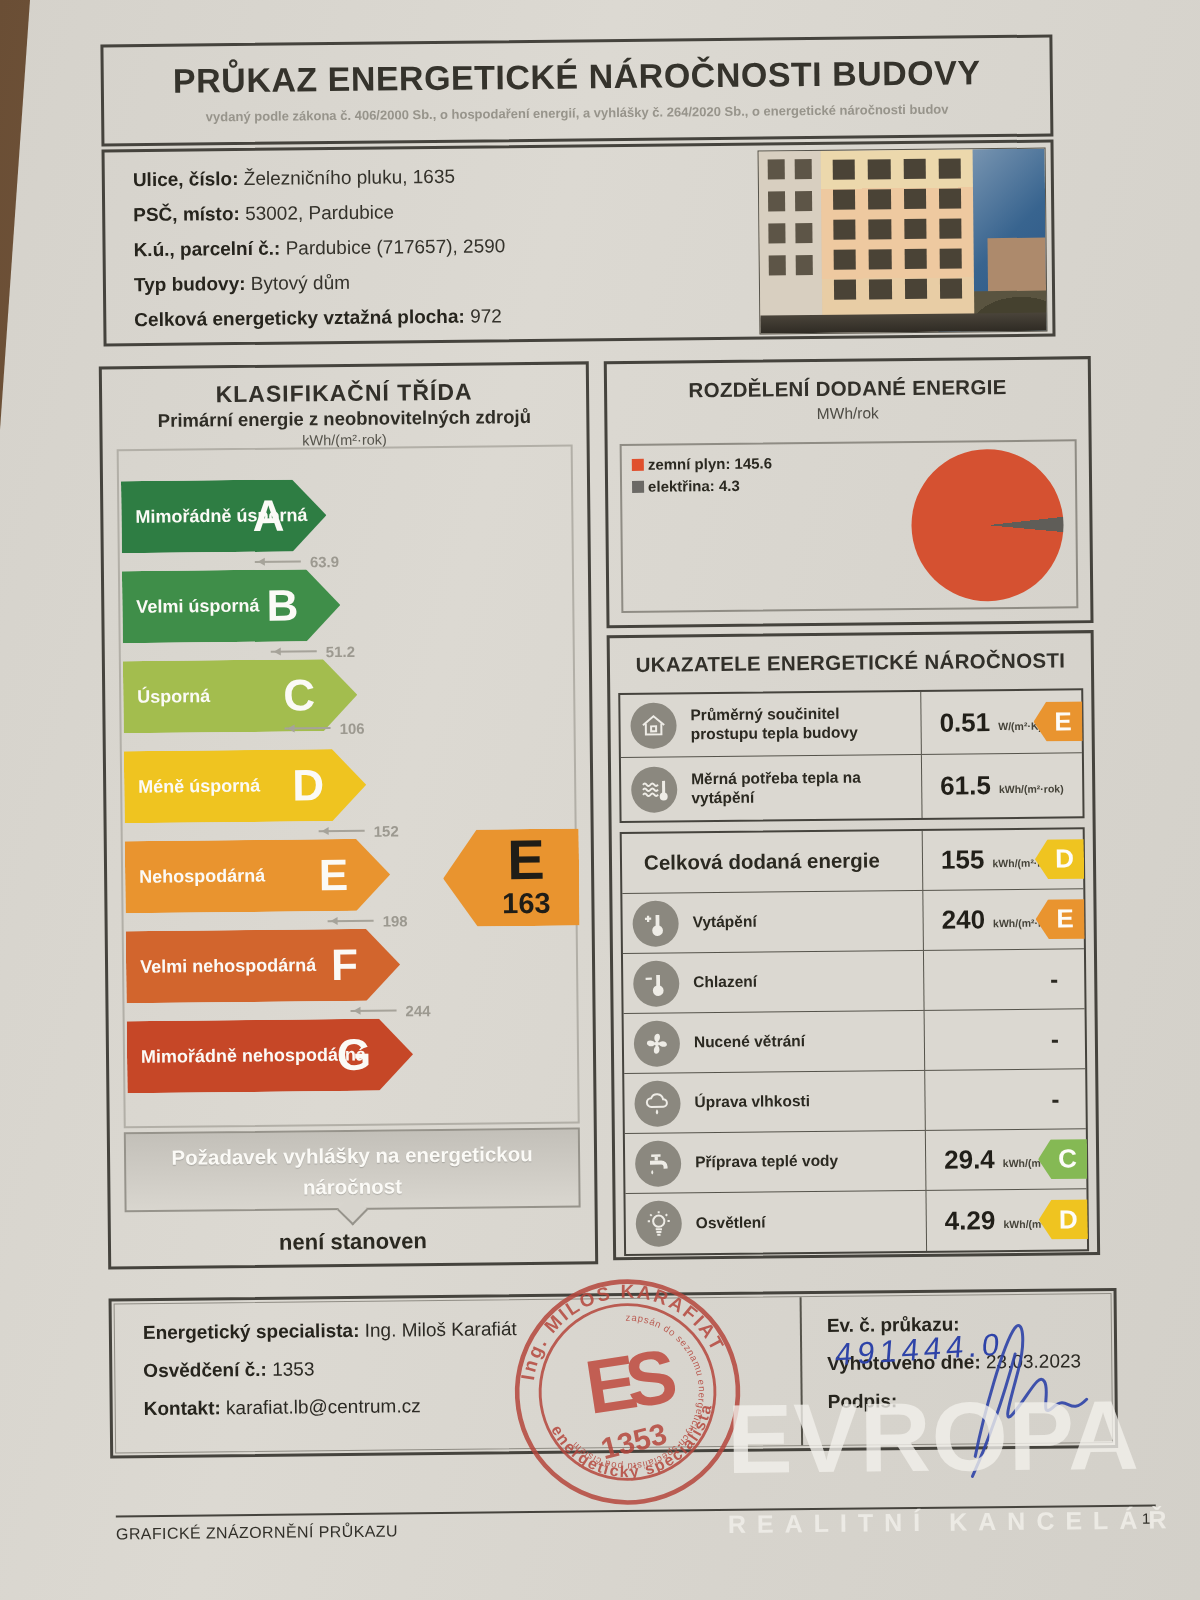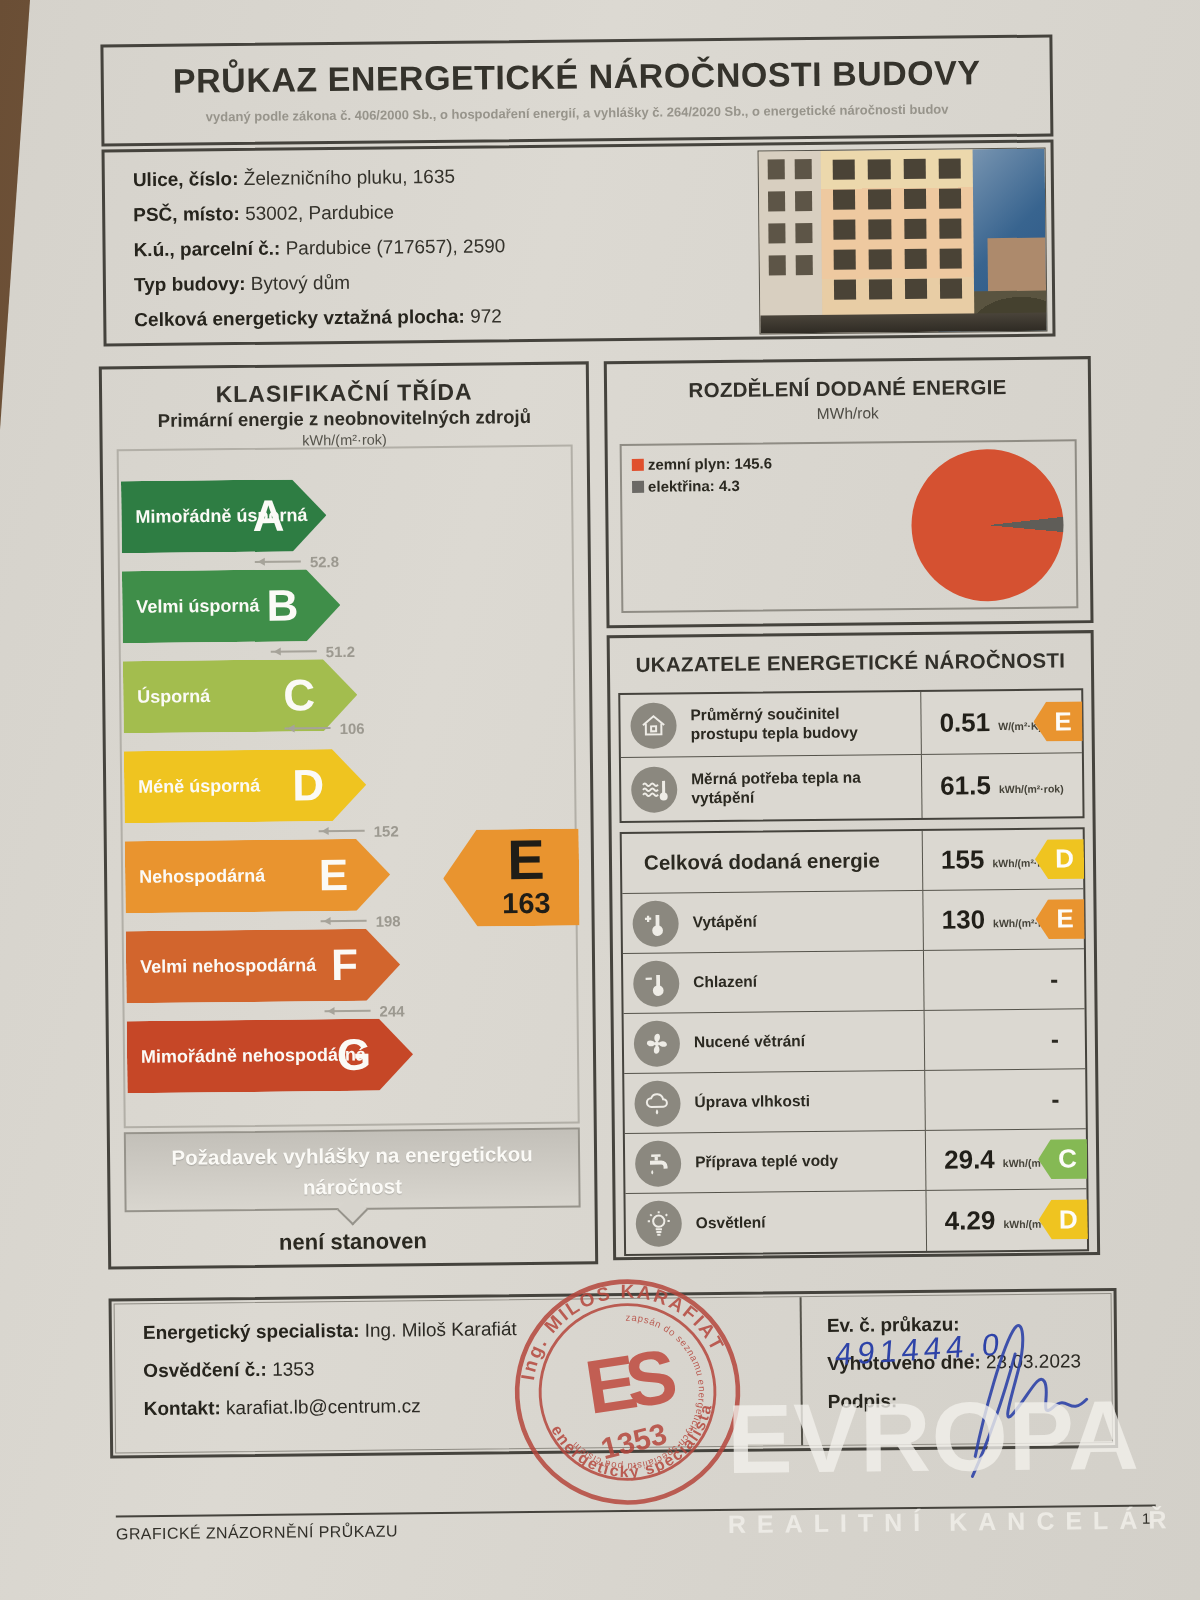--- a/index.html
+++ b/index.html
@@ -203,21 +203,21 @@
     <div class="cls-sub">Primární energie z neobnovitelných zdrojů</div>
     <div class="cls-unit">kWh/(m²·rok)</div>
 
     <div class="cls-inner">
       <div class="band" style="top: 30px; width: 205px; background-color: rgb(46, 125, 67);">
         <span class="blabel">Mimořádně úsporná</span>
         <span class="bletter">A</span>
       </div>
       <div class="thr" style="top:104px;left:135px">
         <span class="thr-line"></span>
-        <span>52.8</span>
+        <span>63.9</span>
       </div>
 
       <div class="band" style="top: 120px; width: 218px; background-color: rgb(63, 142, 73);">
         <span class="blabel">Velmi úsporná</span>
         <span class="bletter">B</span>
       </div>
       <div class="thr" style="top:194px;left:150px">
         <span class="thr-line"></span>
         <span>51.2</span>
       </div>
@@ -237,30 +237,30 @@
       </div>
       <div class="thr" style="top:374px;left:196px">
         <span class="thr-line"></span>
         <span>152</span>
       </div>
 
       <div class="band" style="top: 390px; width: 265px; background-color: rgb(233, 148, 47);">
         <span class="blabel">Nehospodárná</span>
         <span class="bletter">E</span>
       </div>
-      <div class="thr" style="top:464px;left:197px">
+      <div class="thr" style="top:464px;left:204px">
         <span class="thr-line"></span>
         <span>198</span>
       </div>
 
       <div class="band" style="top: 480px; width: 274px; background-color: rgb(210, 101, 45);">
         <span class="blabel">Velmi nehospodárná</span>
         <span class="bletter">F</span>
       </div>
-      <div class="thr" style="top:554px;left:200px">
+      <div class="thr" style="top:554px;left:226px">
         <span class="thr-line"></span>
         <span>244</span>
       </div>
 
       <div class="band" style="top: 570px; width: 286px; background-color: rgb(198, 71, 39);">
         <span class="blabel">Mimořádně nehospodárná</span>
         <span class="bletter">G</span>
       </div>
 
       <div class="cur" style="background-color: rgb(233, 148, 47);">
@@ -348,21 +348,21 @@
         <span class="icircle">
           <svg class="ic" width="30" height="30" viewBox="0 0 24 24" fill="none" stroke="#eeece6" stroke-width="1.8">
             <line x1="13.5" y1="5" x2="13.5" y2="15" stroke-width="3"></line>
               <circle cx="13.5" cy="17.5" r="3.4" fill="#eeece6"></circle>
             <line x1="3.5" y1="8" x2="8.5" y2="8"></line>
               <line x1="6" y1="5.5" x2="6" y2="10.5"></line>
           </svg>
         </span>
         <span class="ilabel">Vytápění</span>
         <span class="ival">
-          <b>130</b>
+          <b>240</b>
           <i class="iunit">kWh/(m²·rok)</i>
         </span>
         <span class="badge" style="background-color: rgb(233, 148, 47);">
           <b>E</b>
         </span>
       </div>
       <div class="ind-row" style="height:60px">
         <span class="icircle">
           <svg class="ic" width="30" height="30" viewBox="0 0 24 24" fill="none" stroke="#eeece6" stroke-width="1.8">
             <line x1="13.5" y1="5" x2="13.5" y2="15" stroke-width="3"></line>

